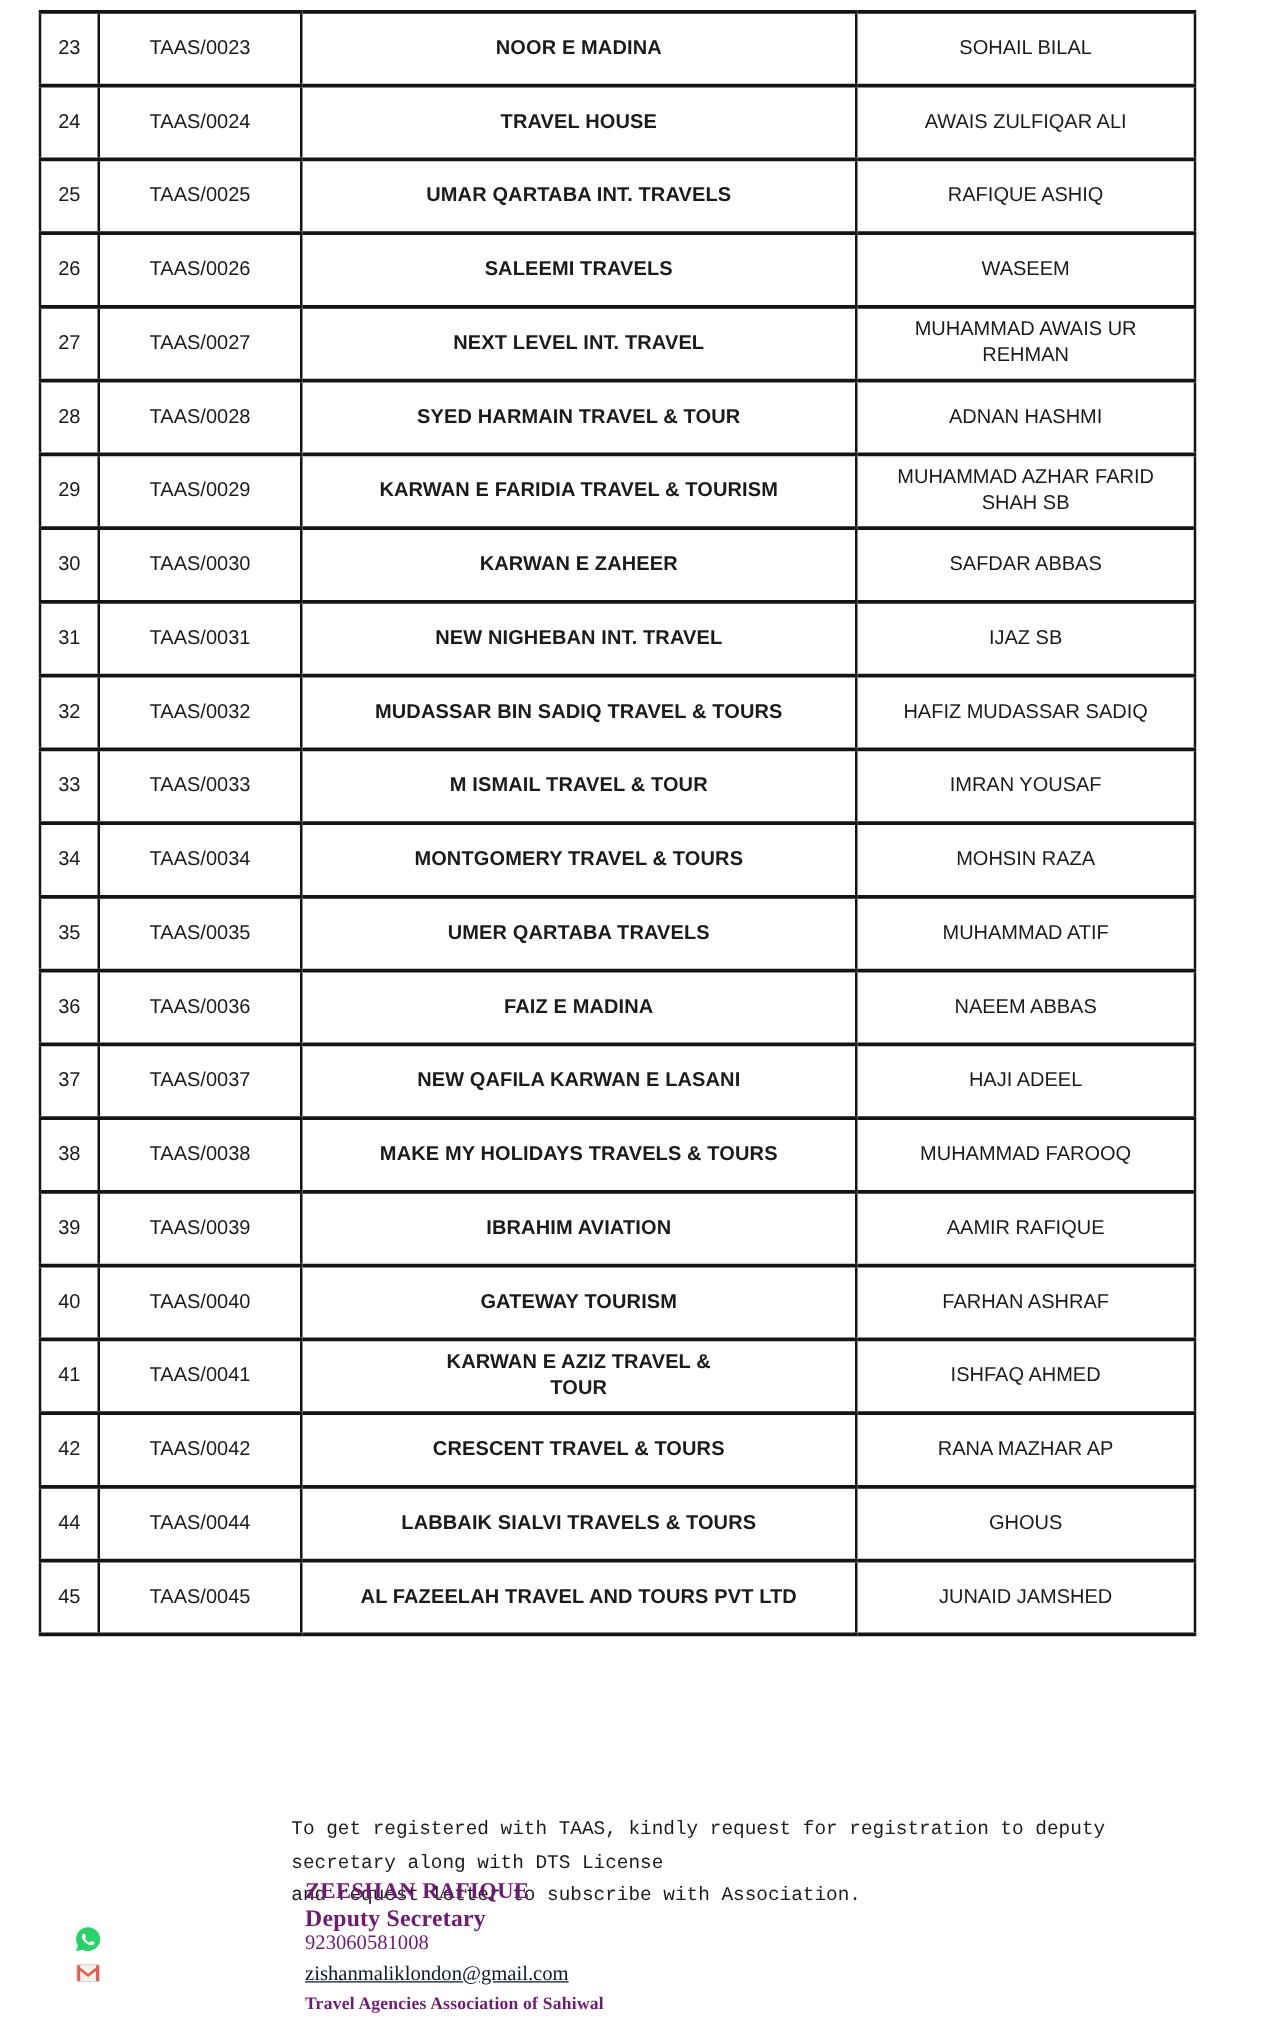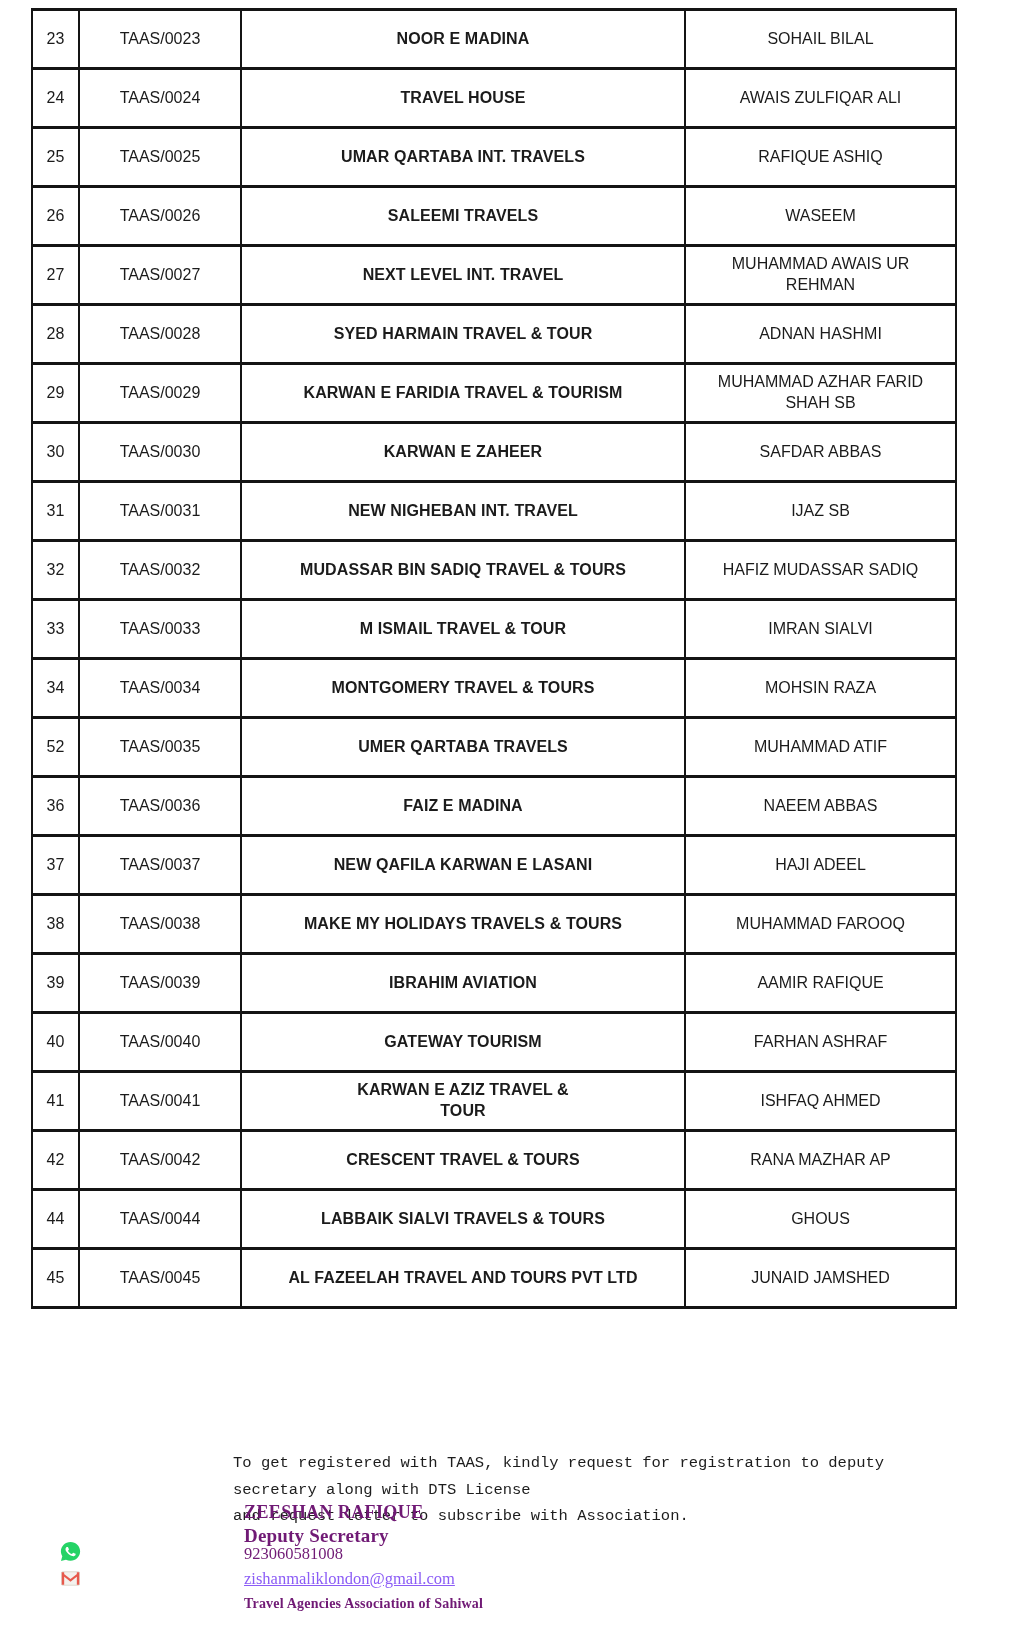--- a/index.html
+++ b/index.html
@@ -29,21 +29,21 @@
   
   .note{
     position:absolute;left:233px;top:1450px;width:724px;
     font-family:Liberation Mono, monospace;font-size:15.5px;line-height:1.72;
     color:#1d1d1d;white-space:pre-line;
   }
   .sig{position:absolute;left:244px;font-family:"Liberation Serif",serif;color:#701a75;white-space:nowrap;}
   .sig-name{top:1502px;font-size:18px;font-weight:bold;letter-spacing:.4px;}
   .sig-title{top:1525px;font-size:19px;font-weight:bold;letter-spacing:.2px;}
   .sig-phone{top:1544px;font-size:16.5px;}
-  .sig-email{top:1569px;font-size:16.5px;color:#8b5cf6;text-decoration:underline;}
+  .sig-email{top:1569px;font-size:16.5px;color:#0f172a;text-decoration:underline;}
   .sig-org{top:1596px;font-size:14px;font-weight:bold;letter-spacing:.2px;text-align:right;}
   .icon-wa{position:absolute;left:60px;top:1541px;width:21px;height:21px;}
   .icon-gm{position:absolute;left:61px;top:1571px;width:19px;height:15px;}
   .icon-wa svg,.icon-gm svg{display:block;width:100%;height:100%;}
 </style>
 </head>
 <body>
 
 <div class="page">
 
@@ -114,30 +114,30 @@
         <tr>
           <td class="serial-cell">32</td>
           <td class="code-cell">TAAS/0032</td>
           <td class="agency-cell">MUDASSAR BIN SADIQ TRAVEL &amp; TOURS</td>
           <td class="contact-cell">HAFIZ MUDASSAR SADIQ</td>
         </tr>
         <tr>
           <td class="serial-cell">33</td>
           <td class="code-cell">TAAS/0033</td>
           <td class="agency-cell">M ISMAIL TRAVEL &amp; TOUR</td>
-          <td class="contact-cell">IMRAN SIALVI</td>
+          <td class="contact-cell">IMRAN YOUSAF</td>
         </tr>
         <tr>
           <td class="serial-cell">34</td>
           <td class="code-cell">TAAS/0034</td>
           <td class="agency-cell vtop">MONTGOMERY TRAVEL &amp; TOURS</td>
           <td class="contact-cell">MOHSIN RAZA</td>
         </tr>
         <tr>
-          <td class="serial-cell">52</td>
+          <td class="serial-cell">35</td>
           <td class="code-cell">TAAS/0035</td>
           <td class="agency-cell">UMER QARTABA TRAVELS</td>
           <td class="contact-cell">MUHAMMAD ATIF</td>
         </tr>
         <tr>
           <td class="serial-cell">36</td>
           <td class="code-cell">TAAS/0036</td>
           <td class="agency-cell">FAIZ E MADINA</td>
           <td class="contact-cell">NAEEM ABBAS</td>
         </tr>

